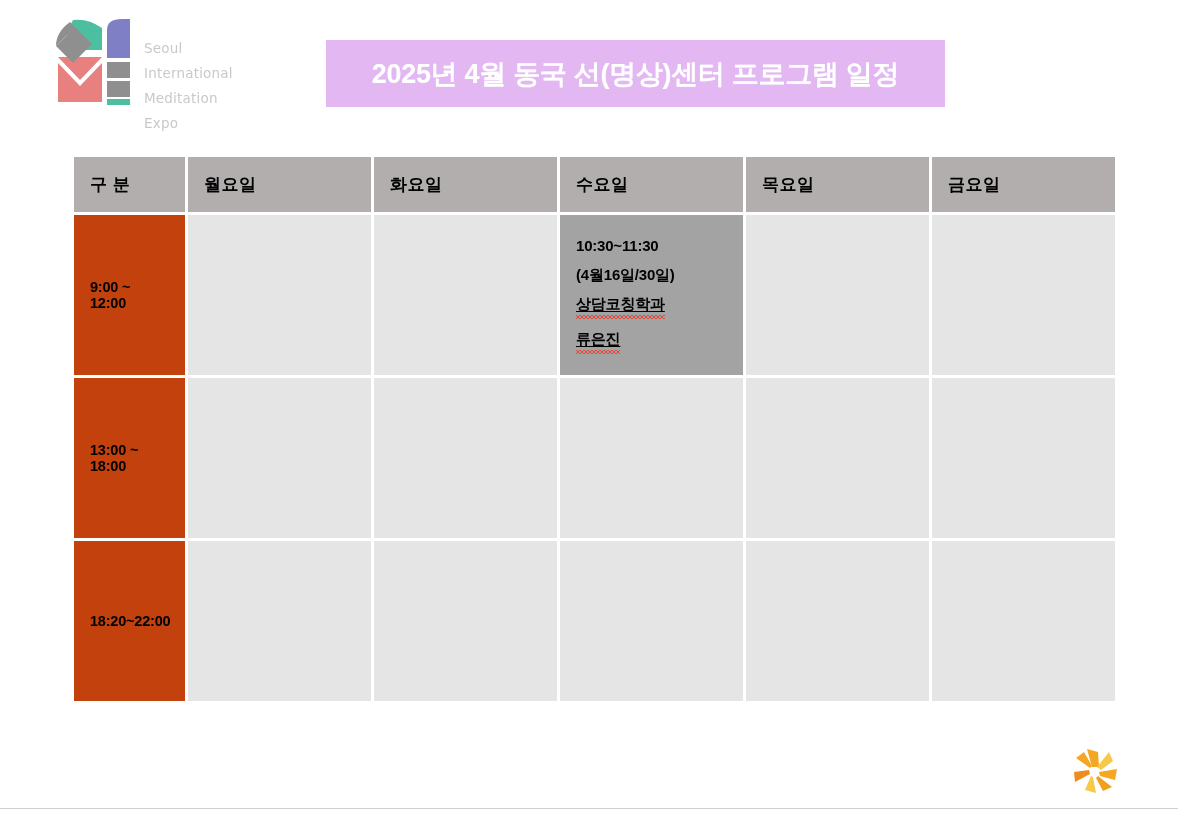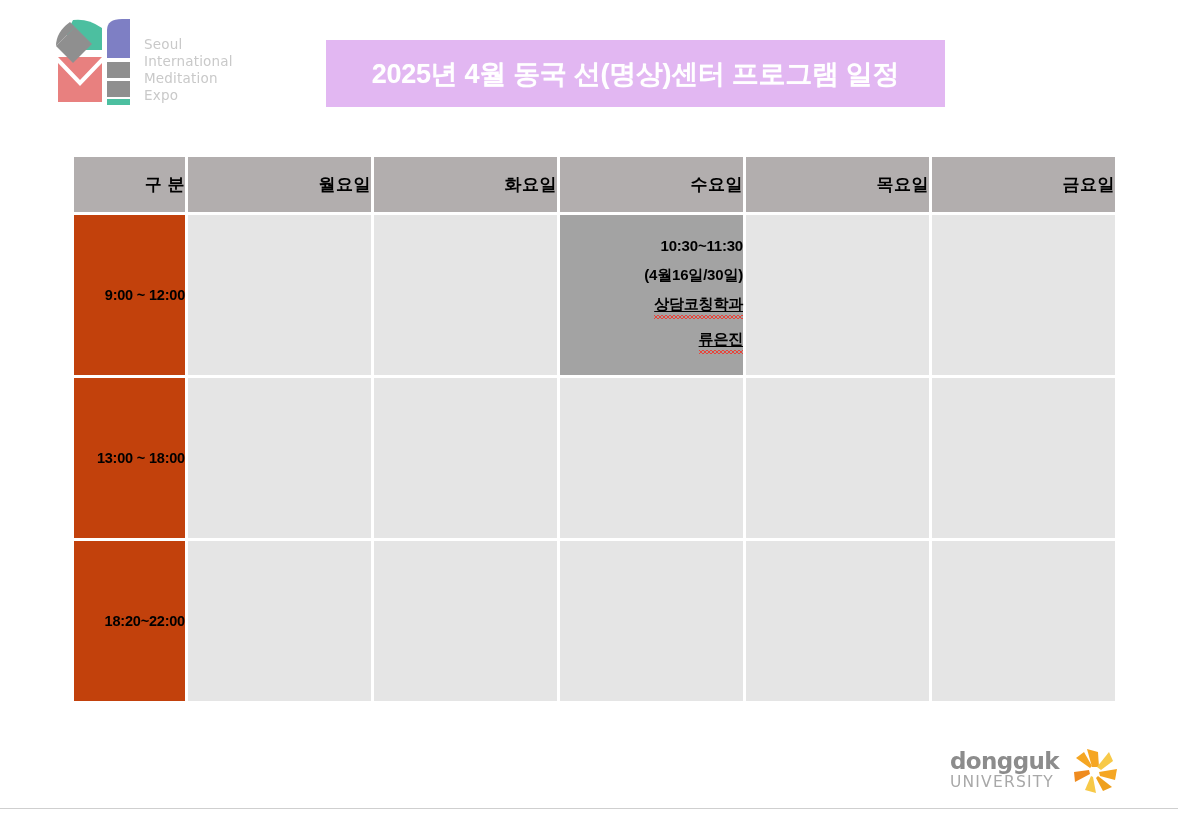--- a/index.html
+++ b/index.html
@@ -37,21 +37,21 @@
     position: absolute;
     left: 0; top: 0;
     width: 92px;
     height: 94px;
   }
   #expo-logo-text {
     position: absolute;
     left: 100px;
     top: 22px;
     font-size: 13.5px;
-    line-height: 17px;
+    line-height: 25px;
     color: #c9c9c9;
     letter-spacing: 0.2px;
     white-space: pre;
     font-family: "DejaVu Sans", sans-serif;
   }
 
   
   #title-banner {
     position: absolute;
     left: 326px;
@@ -77,24 +77,24 @@
     position: absolute;
     left: 71px;
     top: 154px;
     width: 1043px;
     border-collapse: separate;
     border-spacing: 3px 3px;
     table-layout: fixed;
   }
   #schedule-table th,
   #schedule-table td {
-    padding: 0;
+    padding: 16px;
     margin: 0;
     border: none;
-    text-align: right;
+    text-align: left;
     vertical-align: middle;
   }
   .col-label { width: 111px; }
   .col-day   { width: 183px; }
 
   #schedule-table thead th {
     background: #b2aeae;
     height: 55px;
     font-size: 17px;
     font-weight: bold;
@@ -301,24 +301,20 @@
       <td class="day-cell"></td>
       <td class="day-cell"></td>
       <td class="day-cell"></td>
       <td class="day-cell"></td>
     </tr>
 
   </tbody>
 </table>
 
 <div id="dongguk-logo">
-  <div id="dongguk-wordmark">
-    <span id="dongguk-name">dongguk</span>
-    <span id="dongguk-univ">UNIVERSITY</span>
-  </div>
   <div id="dongguk-mark">
     <svg viewBox="0 0 54 52" width="54" height="52" aria-hidden="true">
       <g transform="translate(27,26)">
         <path d="M-3,-4 L-8,-22 L3,-19 L4,-4 Z" fill="#f5a623"></path>
         <path d="M2,-4 L14,-19 L18,-10 L6,-1 Z" fill="#f7c948"></path>
         <path d="M4,1 L22,-2 L20,9 L5,5 Z" fill="#f5a623"></path>
         <path d="M3,5 L17,16 L8,20 L1,7 Z" fill="#efa01c"></path>
         <path d="M-2,6 L1,22 L-10,19 L-4,5 Z" fill="#f7c948"></path>
         <path d="M-5,3 L-20,11 L-21,1 L-6,-1 Z" fill="#ef8b1f"></path>
         <path d="M-5,-3 L-19,-13 L-11,-19 L-3,-5 Z" fill="#f5a623"></path>

